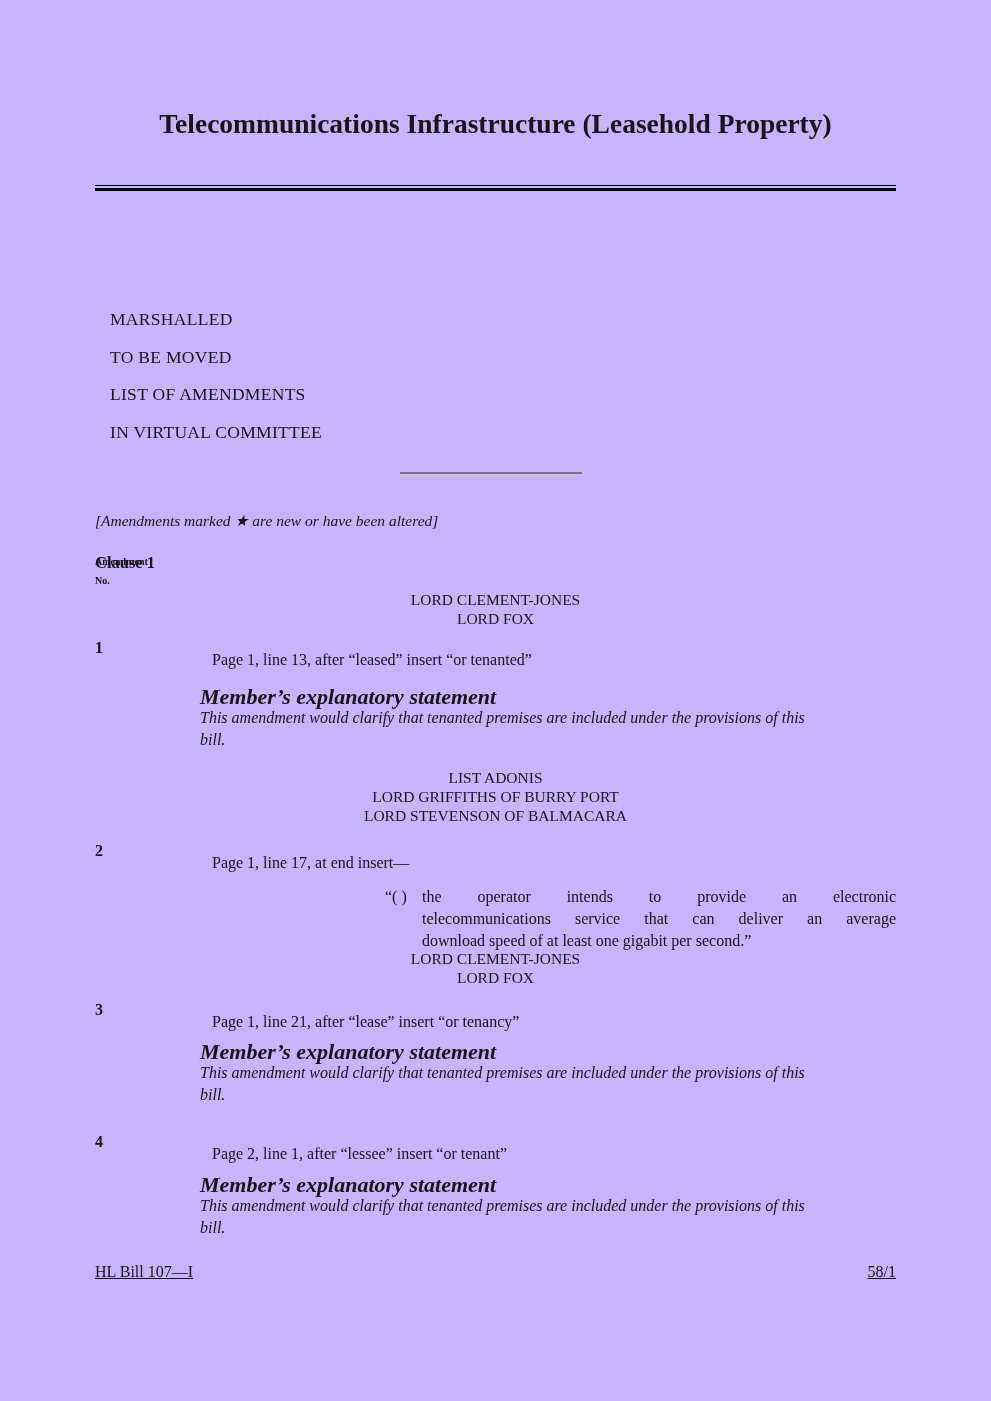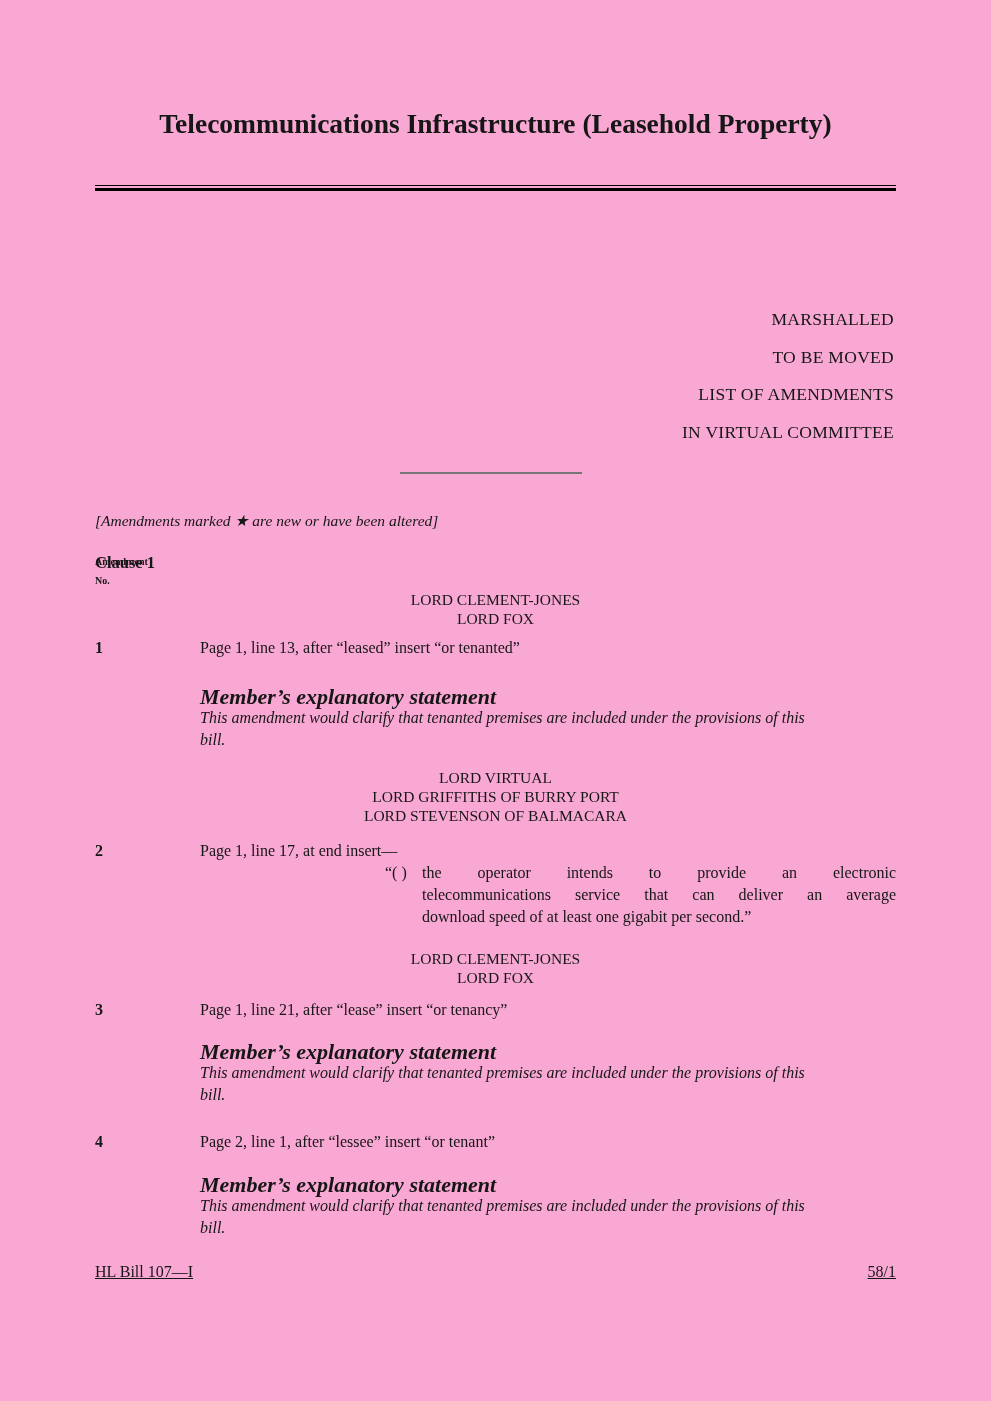--- a/index.html
+++ b/index.html
@@ -1,19 +1,19 @@
 <!DOCTYPE html>
 <html><head>
 <meta charset="utf-8">
 <style>
   html, body { margin:0; padding:0; background:#ffffff; }
   .page {
     position:relative;
     width:991px; height:1401px;
-    background:#f9a8d4;
+    background:#c4b5fd;
     font-family:"Liberation Serif","DejaVu Serif",serif;
     color:#161616;
     overflow:hidden;
   }
 
   
   .title {
     position:absolute; left:95px; top:104px; width:801px;
     margin:0; text-align:center;
     font-size:27.5px; font-weight:bold; line-height:39px;
@@ -22,22 +22,22 @@
 
   .double-rule {
     position:absolute; left:95px; top:185px; width:801px;
     height:2px;
     border-top:1.5px solid #000;
     border-bottom:3px solid #000;
   }
 
   
   .front-heading {
-    position:absolute; left:93px; top:301px; width:801px;
-    text-align:right; font-size:17.5px; line-height:37.5px;
+    position:absolute; left:110px; top:301px; width:801px;
+    text-align:left; font-size:17.5px; line-height:37.5px;
     letter-spacing:0.3px;
   }
   .front-heading span { display:block; }
 
   .short-rule {
     position:absolute; left:400px; top:472px; width:182px;
     border-top:2px solid #757575; height:0;
   }
 
   .marked-note {
@@ -68,21 +68,21 @@
   .amendment-row {
     position:absolute; left:95px; width:801px; display:flex;
     font-size:16px; line-height:22px;
   }
   .amd-1 { top:637px; }
   .amd-2 { top:840px; }
   .amd-3 { top:999px; }
   .amd-4 { top:1131px; }
   .amd-num { flex:none; width:105px; font-weight:bold; }
   .amd-body { flex:1; }
-  .amd-text { margin:0; }
+  .amd-text { margin:12px; }
 
   
   .insert-block { margin-left:185px; display:flex; }
   .insert-marker { flex:none; width:37px; }
   .insert-text { flex:1; margin:0; }
   .insert-text .jline { display:block; text-align:justify; text-align-last:justify; }
   .insert-text .lline { display:block; }
 
   
   .explanatory { position:absolute; left:200px; width:696px; }
@@ -144,21 +144,21 @@
 
   <div class="explanatory ex-1">
     <div class="expl-head">Member’s explanatory statement</div>
     <div class="expl-body">
       <span>This amendment would clarify that tenanted premises are included under the provisions of this</span>
       <span>bill.</span>
     </div>
   </div>
 
   <div class="sponsors sp-2">
-    <span>LORD VIRTUAL</span>
+    <span>LIST ADONIS</span>
     <span>LORD GRIFFITHS OF BURRY PORT</span>
     <span>LORD STEVENSON OF BALMACARA</span>
   </div>
 
   <div class="amendment-row amd-2">
     <span class="amd-num">2</span>
     <div class="amd-body">
       <p class="amd-text">Page 1, line 17, at end insert—</p>
       <div class="insert-block">
         <span class="insert-marker">“( )</span>

